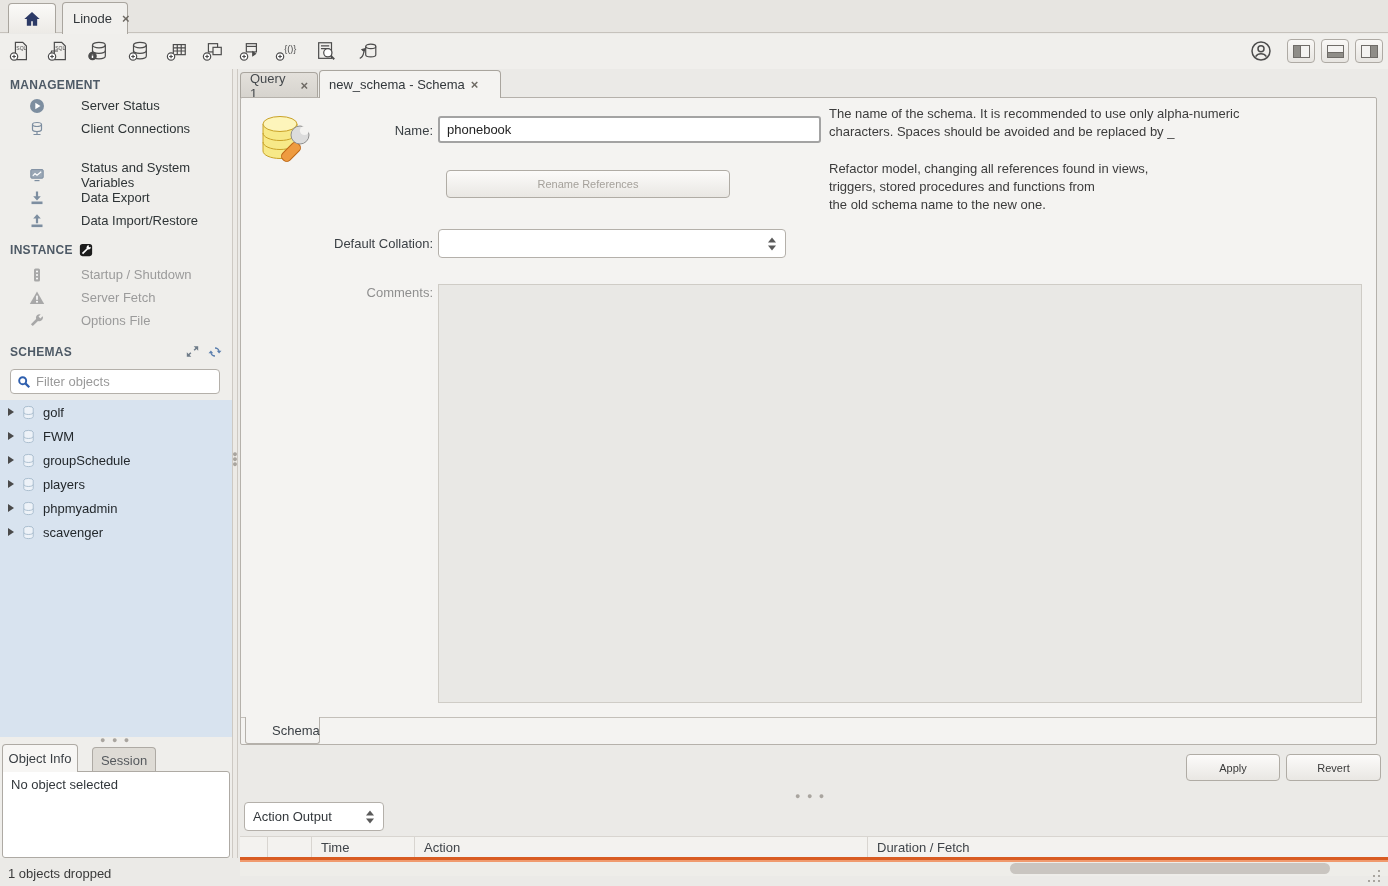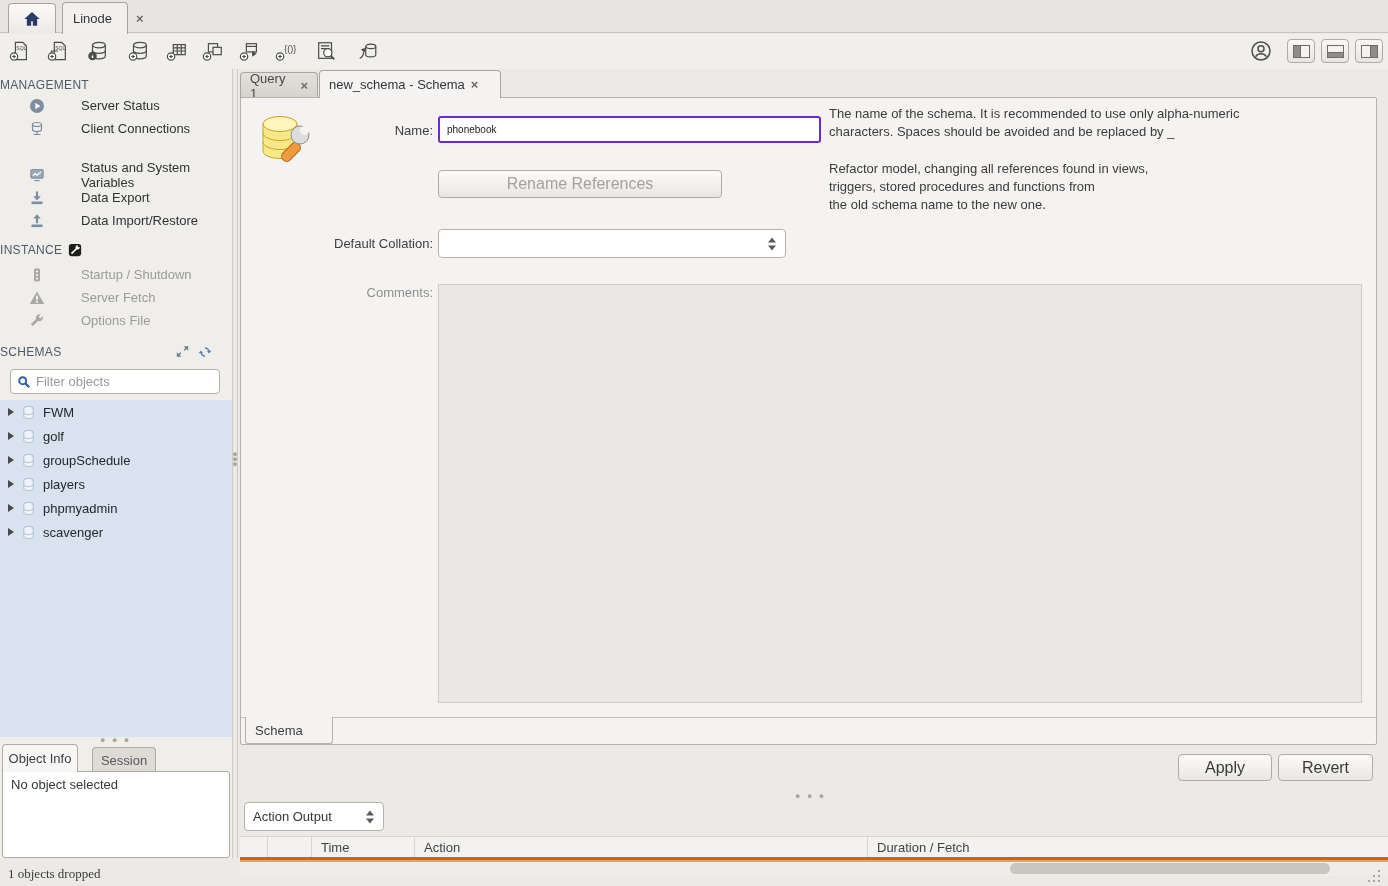--- a/index.html
+++ b/index.html
@@ -7,34 +7,34 @@
   body {
     font-family:"Liberation Sans", sans-serif;
     font-size:13px; color:#32373b;
     background:#ebeae7; overflow:hidden; position:relative;
   }
   .abs { position:absolute; }
 
   
   #tabbar { left:0; top:0; width:1388px; height:33px; background:#e7e5e1; border-bottom:1px solid #c6c2bc; }
   .doc-tab { position:absolute; top:3px; height:30px; border:1px solid #a9a59e; border-bottom:none;
-             border-radius:4px 4px 0 0; display:flex; align-items:center; gap:24px; padding:0 10px;
+             border-radius:4px 4px 0 0; display:flex; align-items:center; gap:10px; padding:0 10px;
              background:linear-gradient(#fbfaf8,#eceae6); }
   .doc-tab.active { background:#f1f0ed; top:2px; height:32px; z-index:2; }
   .tab-close { color:#6e6a64; font-weight:bold; font-size:13px; cursor:default; line-height:1; }
 
   
   #toolbar { left:0; top:34px; width:1388px; height:35px; background:#f0efec; }
   .tool-icon { position:absolute; top:5px; width:24px; height:24px; display:flex; align-items:center; justify-content:center; }
   .panel-btn { position:absolute; top:5px; width:28px; height:24px; border:1px solid #aeaaa4; border-radius:4px;
                background:linear-gradient(#f9f8f6,#e7e5e1); display:flex; align-items:center; justify-content:center; }
 
   
   #sidebar { left:0; top:69px; width:232px; height:789px; background:#efeeeb; }
-  .side-section-title { position:absolute; left:0; font-size:12px; font-weight:normal; color:#4e5a66; letter-spacing:.3px; display:flex; align-items:flex-start; gap:6px;}
+  .side-section-title { position:absolute; left:10px; font-size:12px; font-weight:bold; color:#4e5a66; letter-spacing:.3px; display:flex; align-items:flex-start; gap:6px;}
   .side-item { position:absolute; left:0; width:232px; height:23px; display:flex; align-items:center; gap:8px; padding-left:29px; cursor:default; }
   .side-item .lbl { color:#2e3436;margin-left:28px; }
   .side-item.disabled .lbl { color:#9b9b9b; }
   .side-ic { width:16px; height:16px; flex:0 0 16px; }
 
   #schema-filter { position:absolute; left:10px; top:300px; width:210px; height:25px; background:#fff;
                    border:1px solid #b4b0aa; border-radius:4px; display:flex; align-items:center; padding:0 6px; gap:5px;}
   #schema-filter input { border:none; outline:none; width:160px; font-family:"Liberation Sans",sans-serif; font-size:13px; color:#333; background:transparent;}
   #schema-filter input::placeholder { color:#9a9a9a; }
 
@@ -58,50 +58,50 @@
   
   .edit-tab { position:absolute; border:1px solid #a9a59e; border-bottom:none; border-radius:4px 4px 0 0;
               display:flex; align-items:center; gap:6px; padding:0 9px; }
   #query-tab { left:240px; top:72px; width:78px; height:26px; background:linear-gradient(#e3e0db,#d6d3cd); color:#45494d; }
   #schema-tab-top { left:319px; top:70px; width:182px; height:28px; background:#f4f3f1; z-index:3; }
 
   
   #editor { left:240px; top:97px; width:1137px; height:648px; background:#f4f3f1; border:1px solid #b5b1ab; border-radius:2px; z-index:2;}
   .field-label { position:absolute; left:12px; width:180px; text-align:right; color:#3a3f44; }
   .field-label.dim { color:#8f8f8f; }
-  #name-input { position:absolute; left:197px; top:18px; width:383px; height:27px; border:2px solid #6d28d9; border-radius:3px;
-                background:#fff; padding:0 7px; font-family:"Liberation Sans",sans-serif; font-size:10px; color:#222; outline:none;}
+  #name-input { position:absolute; left:197px; top:18px; width:383px; height:27px; border:2px solid #a3a3a3; border-radius:3px;
+                background:#fff; padding:0 7px; font-family:"Liberation Sans",sans-serif; font-size:13px; color:#222; outline:none;}
   .help-text { position:absolute; left:588px; width:530px; color:#3c3c3c; line-height:1.38; white-space:pre-line; }
   .btn { border:1px solid #b0aca5; border-radius:4px; background:linear-gradient(#fcfbfa,#e9e7e3); color:#3a3a3a;
-         display:flex; align-items:center; justify-content:center; font-size:16px; }
+         display:flex; align-items:center; justify-content:center; font-size:11px;margin-left:8px; }
   #rename-btn { position:absolute; left:197px; top:72px; width:284px; height:28px; color:#a5a19b; }
   .combo { position:absolute; background:#fff; border:1px solid #b4b0aa; border-radius:4px; display:flex; align-items:center; padding:0 8px; }
   .spinner { position:absolute; right:9px; top:50%; transform:translateY(-50%); display:flex; flex-direction:column; gap:3px; }
   .spin-up { width:0; height:0; border-left:4px solid transparent; border-right:4px solid transparent; border-bottom:5px solid #5a5a5a; }
   .spin-dn { width:0; height:0; border-left:4px solid transparent; border-right:4px solid transparent; border-top:5px solid #5a5a5a; }
   #collation-combo { left:197px; top:131px; width:348px; height:29px; }
   #comments-box { position:absolute; left:197px; top:186px; width:924px; height:419px; background:#e9e8e5; border:1px solid #cfccc6; }
   #editor-bottom-line { position:absolute; left:0; top:619px; width:1135px; border-top:1px solid #c3bfb9; }
-  #schema-tab-bottom { position:absolute; left:4px; top:619px; width:88px; height:27px; background:#f4f3f1;
-                       border:1px solid #b5b1ab; border-top:none; border-radius:0 0 3px 3px; display:flex; align-items:center; padding-left:9px; color:#3a3f44;}
+  #schema-tab-bottom { position:absolute; left:4px; top:619px; width:75px; height:27px; background:#f4f3f1;
+                       border:1px solid #b5b1ab; border-top:none; border-radius:0 0 3px 3px; display:flex; align-items:center; padding-left:26px; color:#3a3f44;}
 
   #apply-btn { left:1178px; top:754px; width:94px; height:27px; }
   #revert-btn { left:1278px; top:754px; width:95px; height:27px; }
 
   
   #output-combo { left:244px; top:802px; width:140px; height:29px; }
   #output-header { left:240px; top:836px; width:1148px; height:21px; background:#f3f2ef; border-top:1px solid #d8d5d0; display:flex; }
   .oh-col { border-right:1px solid #d8d5d0; display:flex; align-items:center; padding-left:9px; color:#3f4449; }
   #orange-line-dark { left:240px; top:857px; width:1148px; height:3px; background:#d85c22; }
   #orange-line-light { left:240px; top:860px; width:1148px; height:2px; background:#f09a6e; }
   #output-bottom { left:240px; top:862px; width:1148px; height:14px; background:#eeede9; }
   #hscroll-thumb { left:1010px; top:863px; width:320px; height:11px; background:#c9c5c0; border-radius:6px; }
 
   
-  #status-text { left:8px; top:866px; color:#3a3a3a;font-family:Liberation Serif, serif; }
+  #status-text { left:8px; top:866px; color:#3a3a3a; }
   #resize-grip { left:1368px; top:870px; width:14px; height:14px; }
   #resize-grip i { position:absolute; width:2px; height:2px; background:#a9a59f; }
 
   svg { display:block; }
 </style>
 </head>
 <body>
 
 <div class="abs" id="tabbar">
   <div class="doc-tab" style="left:8px; width:48px; justify-content:center;">
@@ -352,32 +352,32 @@
   <div id="schema-list">
     <div class="schema-row">
       <span class="expander"></span>
       <span>
           <svg width="15" height="15" viewBox="0 0 16 16" fill="#edf2f8" stroke="#a8bccd">
             <ellipse cx="8" cy="3.6" rx="5" ry="2.1"></ellipse>
             <path d="M3 3.6v8.8c0 1.2 2.2 2.1 5 2.1s5-.9 5-2.1V3.6"></path>
             <path d="M3 8c0 1.2 2.2 2.1 5 2.1S13 9.2 13 8" fill="none"></path>
           </svg>
         </span>
-      <span class="lbl">FWM</span>
+      <span class="lbl">golf</span>
     </div>
     <div class="schema-row">
       <span class="expander"></span>
       <span>
           <svg width="15" height="15" viewBox="0 0 16 16" fill="#edf2f8" stroke="#a8bccd">
             <ellipse cx="8" cy="3.6" rx="5" ry="2.1"></ellipse>
             <path d="M3 3.6v8.8c0 1.2 2.2 2.1 5 2.1s5-.9 5-2.1V3.6"></path>
             <path d="M3 8c0 1.2 2.2 2.1 5 2.1S13 9.2 13 8" fill="none"></path>
           </svg>
         </span>
-      <span class="lbl">golf</span>
+      <span class="lbl">FWM</span>
     </div>
     <div class="schema-row">
       <span class="expander"></span>
       <span>
           <svg width="15" height="15" viewBox="0 0 16 16" fill="#edf2f8" stroke="#a8bccd">
             <ellipse cx="8" cy="3.6" rx="5" ry="2.1"></ellipse>
             <path d="M3 3.6v8.8c0 1.2 2.2 2.1 5 2.1s5-.9 5-2.1V3.6"></path>
             <path d="M3 8c0 1.2 2.2 2.1 5 2.1S13 9.2 13 8" fill="none"></path>
           </svg>
         </span>

